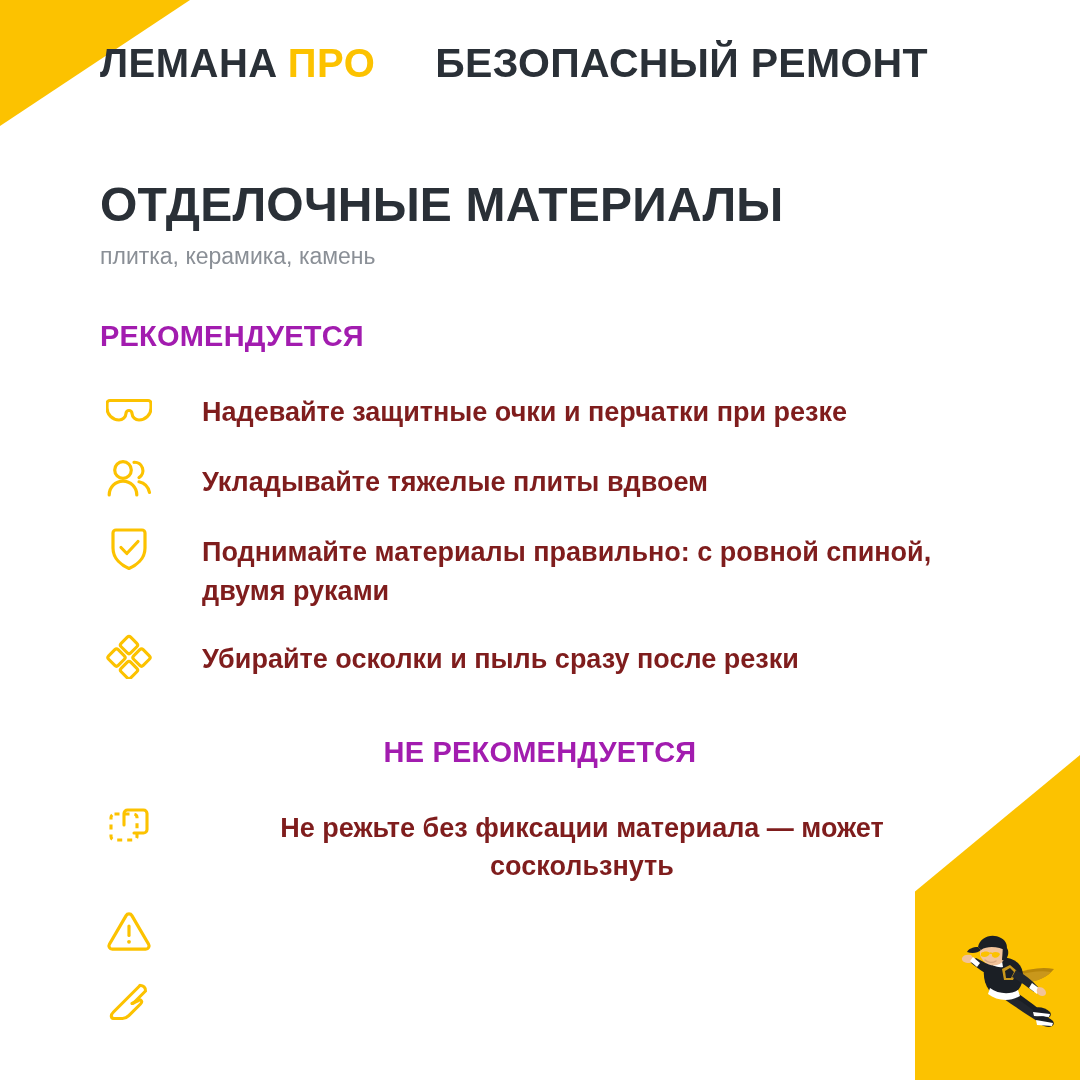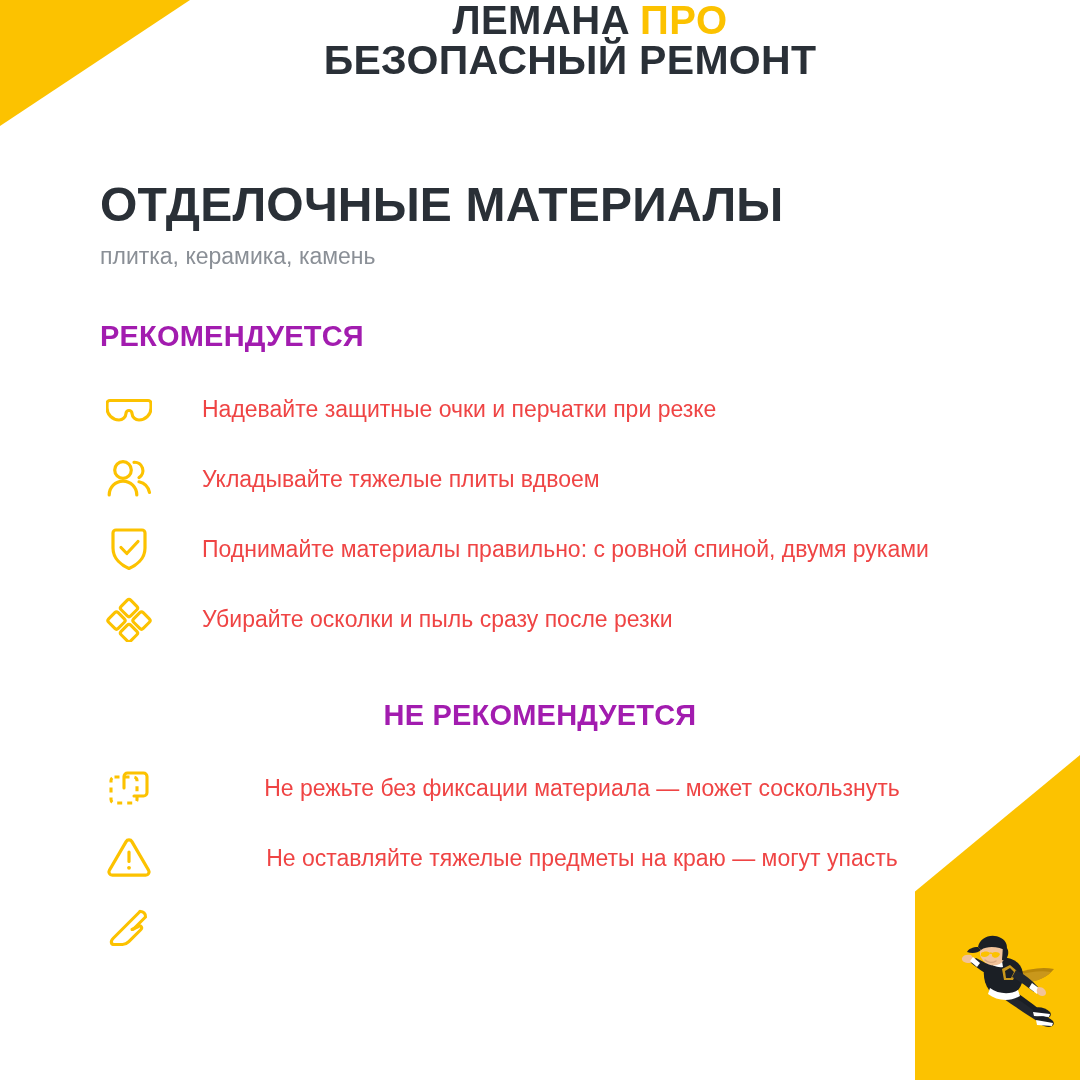--- a/index.html
+++ b/index.html
@@ -40,21 +40,20 @@
 
   
   .header {
     position: absolute;
     left: 0;
     top: 0;
     width: 1080px;
     height: 126px;
     display: flex;
     align-items: center;
-    flex-direction: column;
   }
   .brand {
     margin-left: 100px;
     font-size: 40px;
     font-weight: 700;
     letter-spacing: 0.5px;
     line-height: 1;
     white-space: nowrap;
   }
   .brand .b1 { color: #2A3037; }
@@ -120,26 +119,26 @@
     display: flex;
     align-items: center;
     justify-content: center;
     margin-right: 44px;
   }
   .item .ico svg {
     display: block;
   }
   .item .txt {
     flex: 1 1 auto;
-    font-size: 23px;
-    color: #ef4444;
+    font-size: 27px;
+    color: #7f1d1d;
     line-height: 1.42;
     padding-top: 8px;
     max-width: 760px;
-    font-weight: 400;
+    font-weight: 700;
   }
   .list .item:last-child { margin-bottom: 0; }
 
   
   .mascot {
     position: absolute;
     left: 940px;
     top: 930px;
     width: 125px;
     height: 115px;
@@ -230,21 +229,20 @@
         </div>
 
         <div class="item">
           <span class="ico">
             <svg width="46" height="42" viewBox="0 0 46 42" fill="none">
               <path d="M20.1 4.6 C21.4 2.4 24.6 2.4 25.9 4.6 L42.6 33.2 C43.9 35.4 42.3 38.2 39.7 38.2 H6.3 C3.7 38.2 2.1 35.4 3.4 33.2 Z" stroke="#FCC200" stroke-width="3.2" stroke-linejoin="round"></path>
               <path d="M23 15 V24.5" stroke="#FCC200" stroke-width="3.2" stroke-linecap="round"></path>
               <circle cx="23" cy="30.8" r="1.9" fill="#FCC200"></circle>
             </svg>
           </span>
-          <span class="txt">Не оставляйте тяжелые предметы на краю — могут упасть</span>
         </div>
 
         <div class="item">
           <span class="ico">
             <svg width="44" height="44" viewBox="0 0 44 44" fill="none">
               <path d="M33 5.5 A5 5 0 0 1 38.5 11 L26.5 23" stroke="#FCC200" stroke-width="3.1" stroke-linecap="round" stroke-linejoin="round"></path>
               <path d="M33 5.5 L6.5 32 C3 35.5 4 38.5 7.5 38.5 L15.5 38.5 C18 38.5 20 37.5 21.8 35.7 L33.5 24 C36 21.5 34 19 31.5 20.5 L25 23.5" stroke="#FCC200" stroke-width="3.1" stroke-linecap="round" stroke-linejoin="round"></path>
             </svg>
           </span>
         </div>

